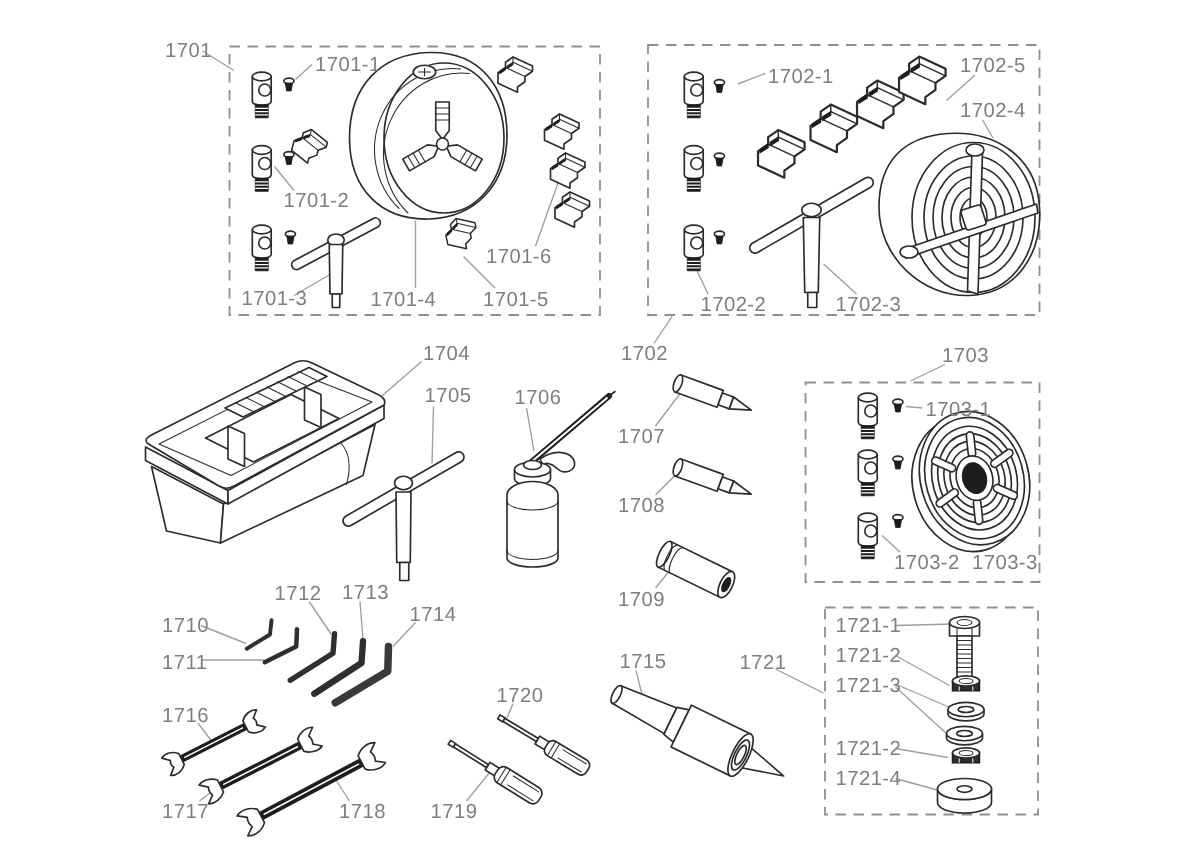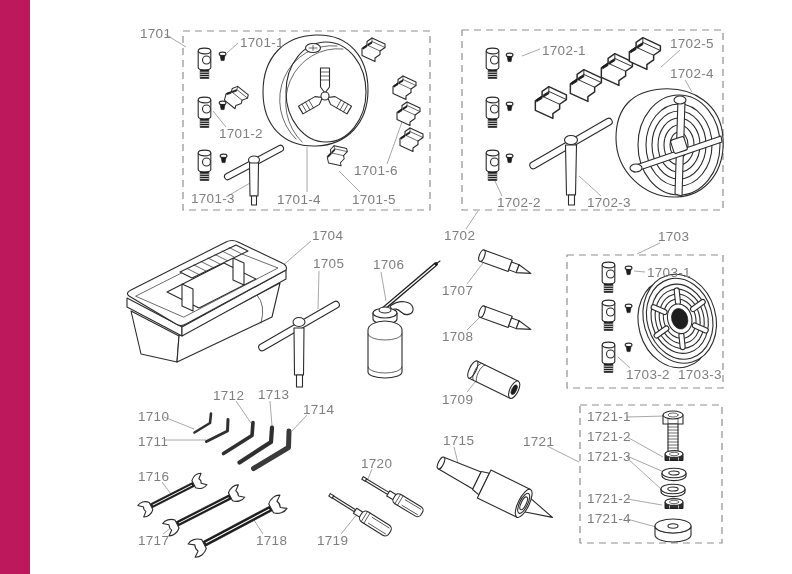--- a/index.html
+++ b/index.html
@@ -1,16 +1,16 @@
 <!DOCTYPE html>
 <html><head>
 <meta charset="utf-8">
 <style>
   html,body{margin:0;padding:0;background:#ffffff;}
-  .stage{position:relative;width:712px;height:574px;background:#be185d;overflow:hidden;padding-left:30px;}
+  .stage{position:relative;width:712px;height:574px;background:#bef264;overflow:hidden;}
   svg{display:block;}
   .ln{fill:none;stroke:#2b2b2b;stroke-width:1.1;stroke-linejoin:round;stroke-linecap:round;}
   .fw{fill:#ffffff;stroke:#2b2b2b;stroke-width:1.1;stroke-linejoin:round;}
   .fd{fill:#1d1d1d;stroke:#1d1d1d;stroke-width:0.6;}
   .thn{stroke-width:0.7;}
   .ld{fill:none;stroke:#9e9e9e;stroke-width:0.9;}
   .box{fill:none;stroke:#8f8f8f;stroke-width:1.2;stroke-dasharray:7 5;}
   .lbl{font-family:"Liberation Sans","DejaVu Sans",sans-serif;font-size:13.5px;fill:#7e7e7e;letter-spacing:0.3px;}
 </style>
 </head>

